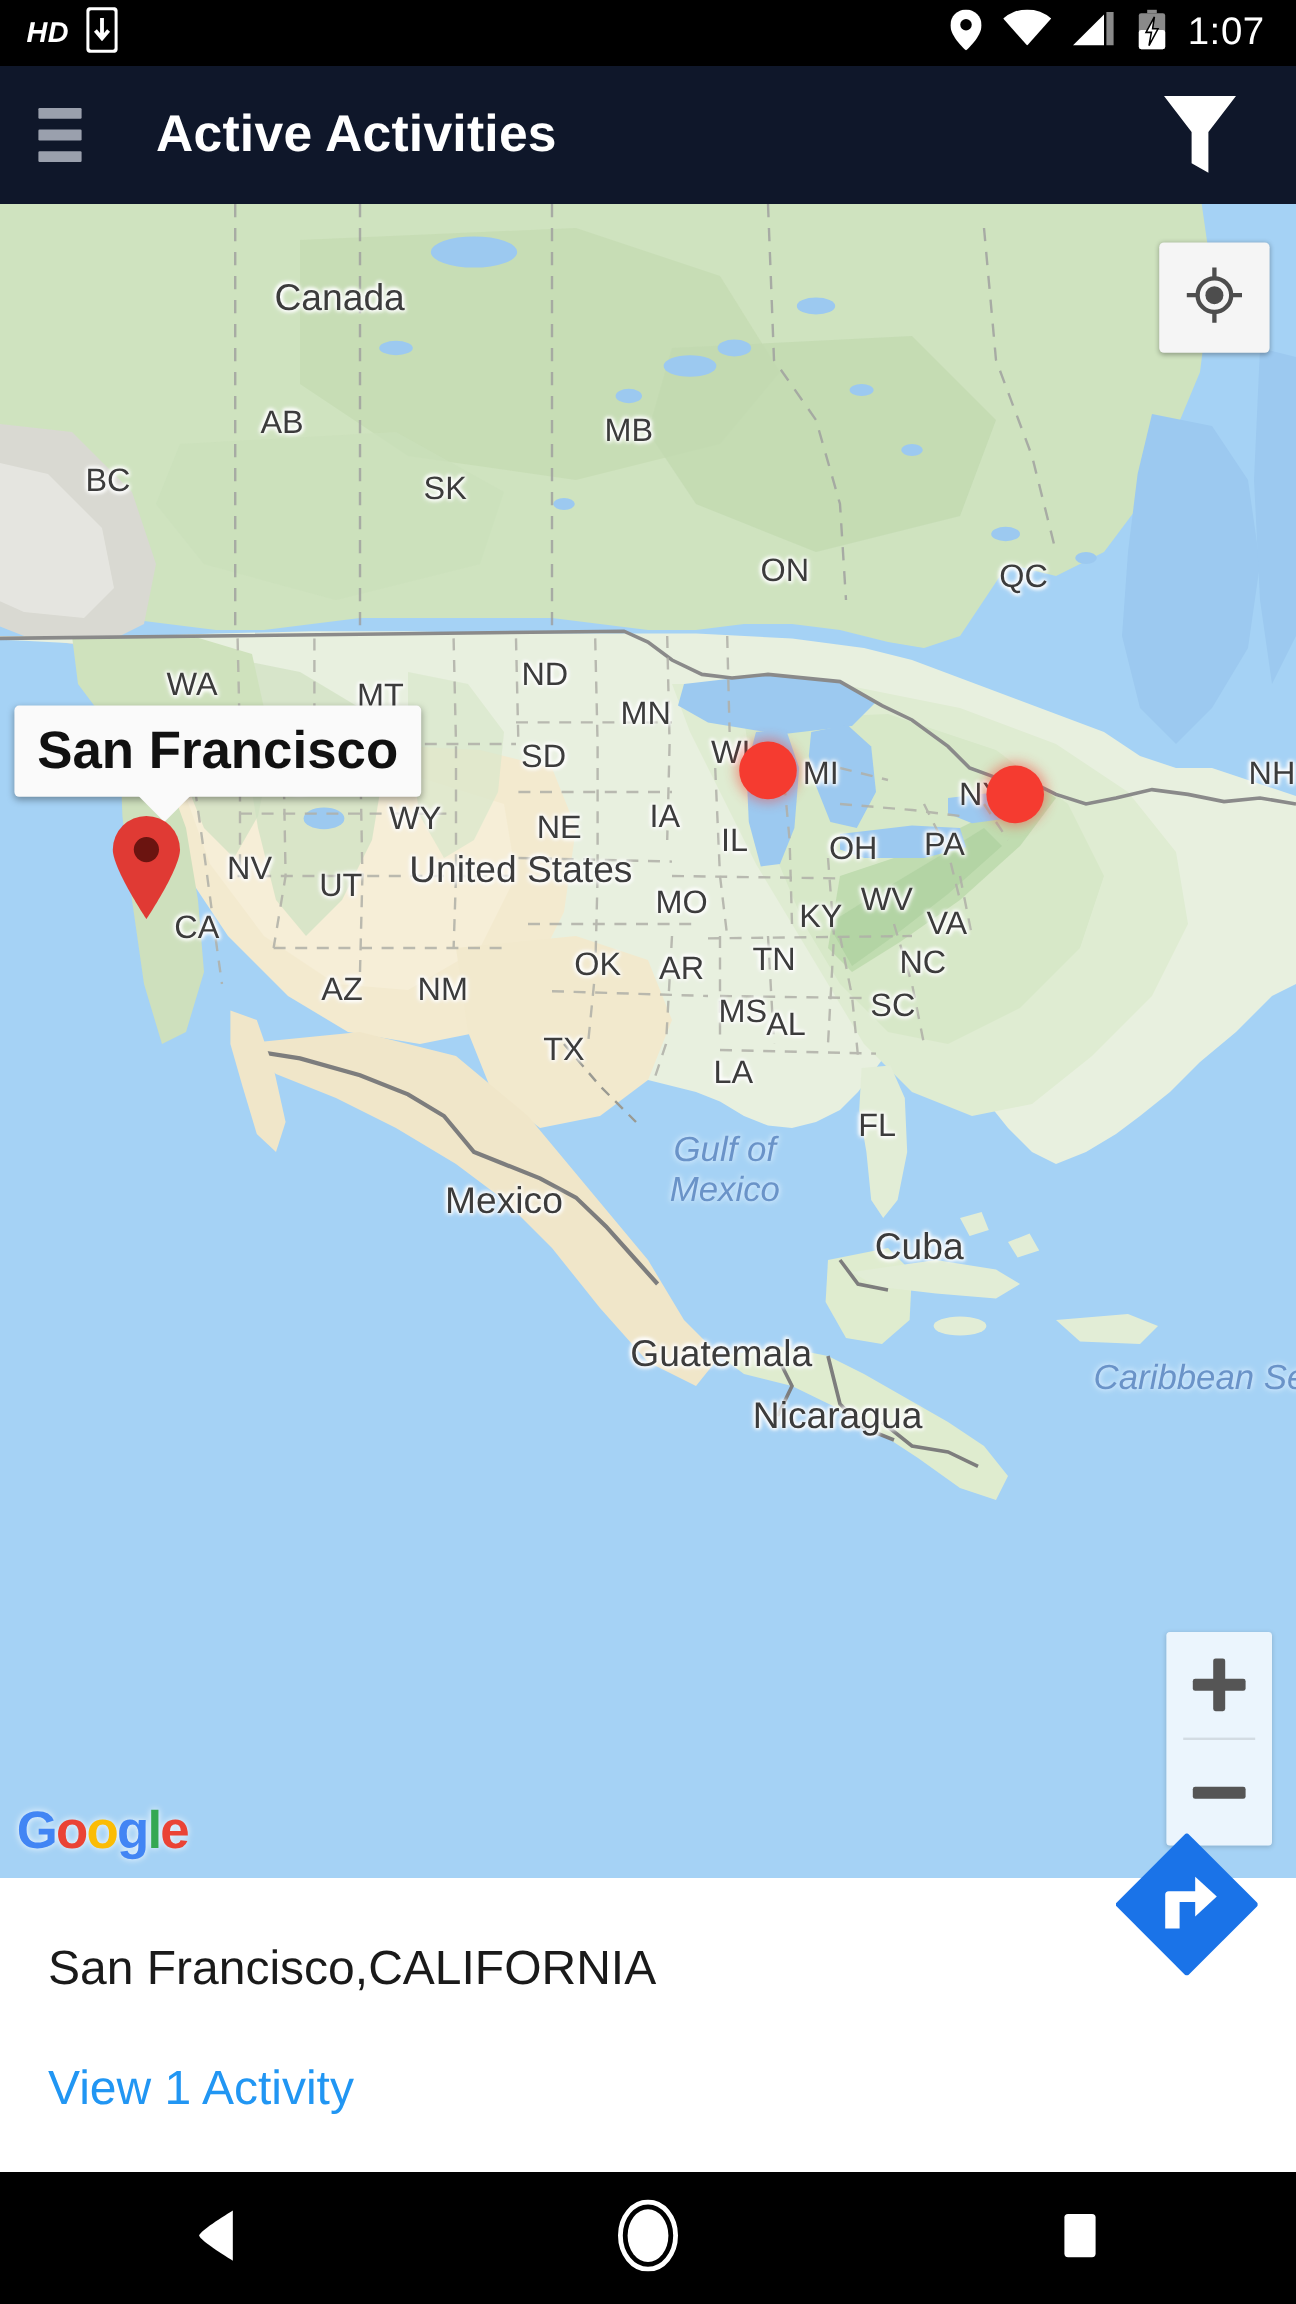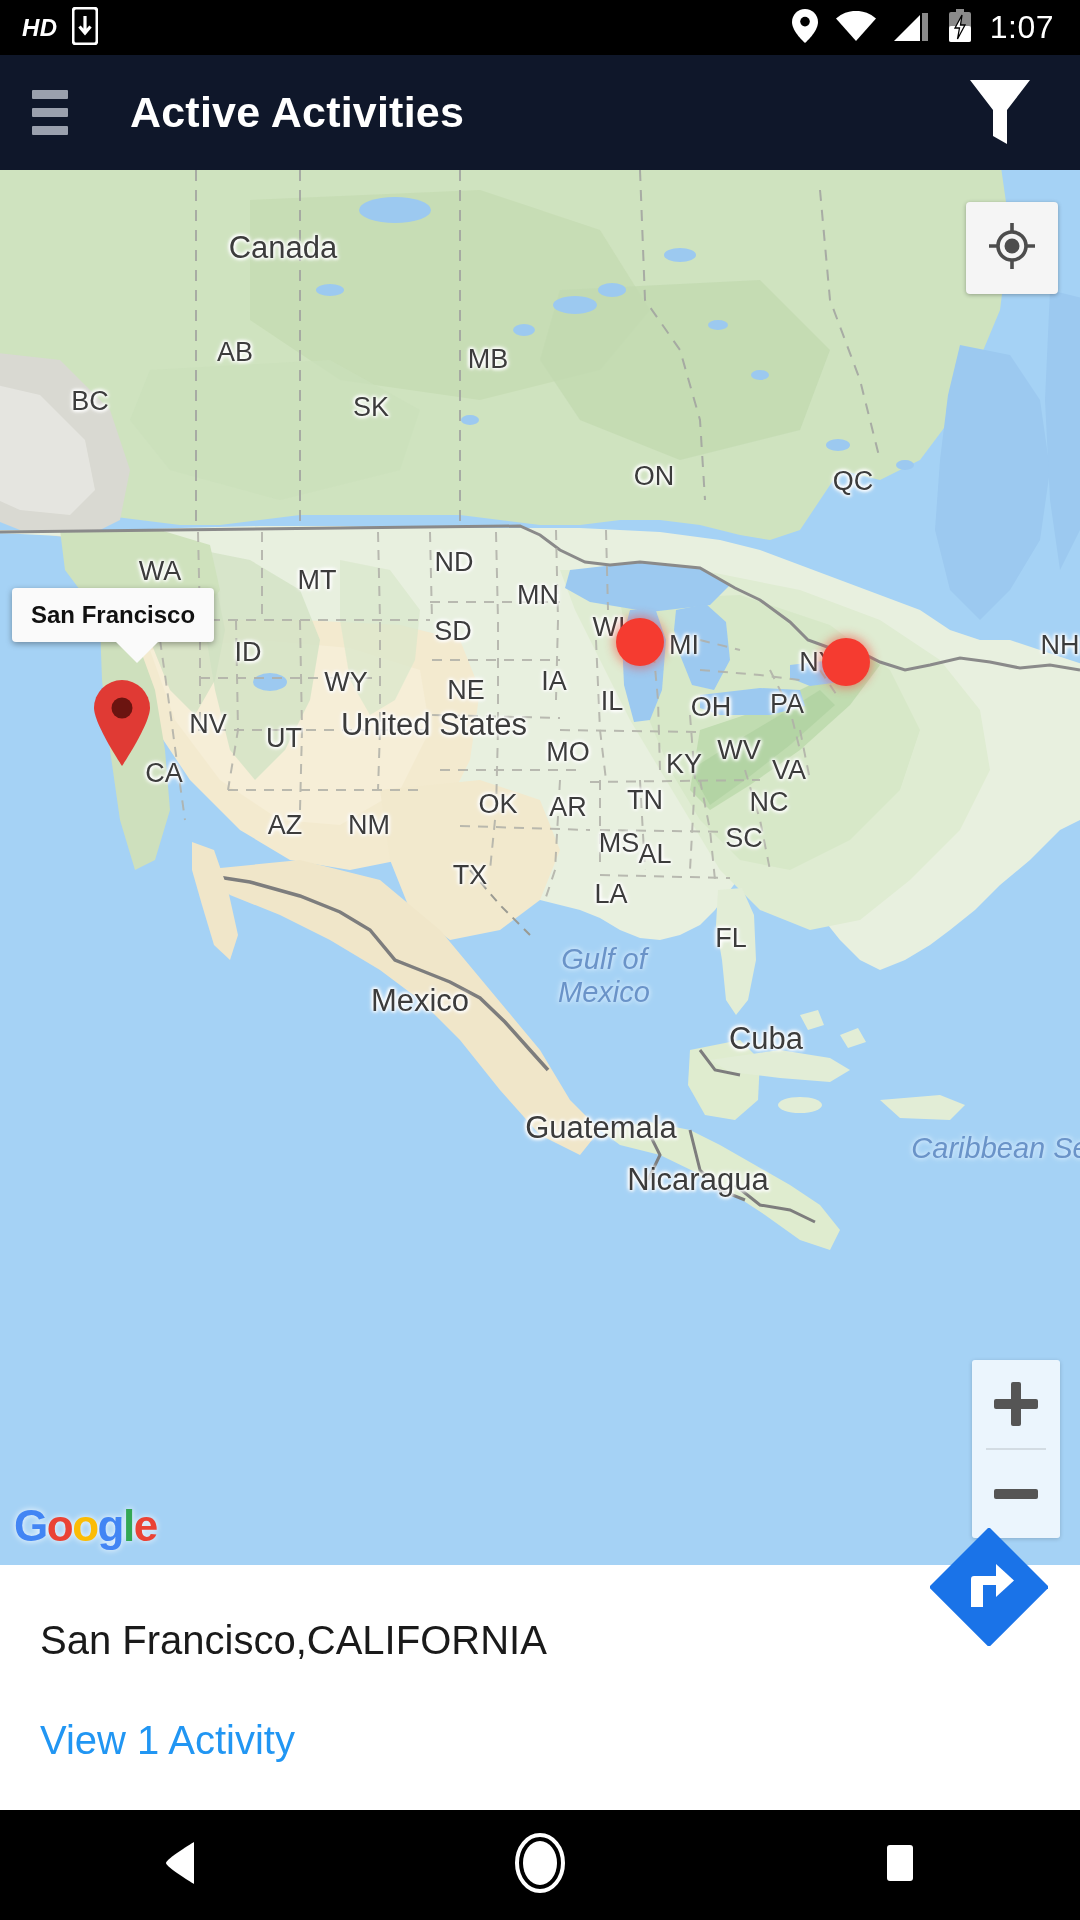--- a/index.html
+++ b/index.html
@@ -8,21 +8,21 @@
 
   #phone { position:relative; width:1080px; height:1920px; overflow:hidden; background:#fff; }
 
   
   #statusbar {
     position:absolute; top:0; left:0; width:1080px; height:55px;
     background:#000000; color:#fff;
     display:flex; align-items:center;
   }
   .sb-left { display:flex; align-items:center; gap:14px; padding-left:22px; }
-  .sb-right { display:flex; align-items:center; gap:18px; margin-left:auto; padding-right:26px; }
+  .sb-right { display:flex; gap:18px; margin-left:auto; padding-right:26px; }
   .hd-text { font-size:24px; font-style:italic; font-weight:bold; letter-spacing:0.5px; color:#fff; }
   .sb-time { font-size:32px; font-weight:400; color:#fff; letter-spacing:0.5px; }
 
   
   #appbar {
     position:absolute; top:55px; left:0; width:1080px; height:115px;
     background:#0f172a;
     display:flex; align-items:center;
   }
   #hamburger { width:70px; margin-left:32px; display:flex; flex-direction:column; gap:9px; cursor:pointer; }
@@ -76,21 +76,21 @@
                 letter-spacing:-1.5px; filter:drop-shadow(0 0 3px rgba(255,255,255,.95)); }
   #gwatermark b { font-weight:bold; }
 
   
   #sf-marker { position:absolute; left:90px; top:510px; width:64px; height:86px; cursor:pointer; }
   #sf-info {
     position:absolute; left:12px; top:418px;
     background:#fafafa; border-radius:4px; padding:13px 19px;
     box-shadow:0 2px 6px rgba(0,0,0,.35); cursor:pointer;
   }
-  #sf-info .txt { font-size:24px; font-weight:bold; color:#111; white-space:nowrap; }
+  #sf-info .txt { font-size:44px; font-weight:bold; color:#111; white-space:nowrap; }
   #sf-info .tail {
     position:absolute; left:103px; bottom:-21px; width:0; height:0;
     border-left:22px solid transparent; border-right:22px solid transparent;
     border-top:22px solid #fafafa;
   }
   .dotmarker { position:absolute; width:48px; height:48px; border-radius:50%;
                background:#f53b30; transform:translate(-50%,-50%); cursor:pointer;
                box-shadow:0 0 10px 3px rgba(245,59,48,.45); }
 
   
@@ -401,21 +401,21 @@
         <b style="color:#4285F4">g</b>
         <b style="color:#34A853">l</b>
         <b style="color:#EA4335">e</b>
     </div>
 
     <div id="label-layer">
         <div class="mlabel lbl-country" style="left: 283px; top: 78px;">Canada</div>
         <div class="mlabel lbl-state" style="left: 90px; top: 231px;">BC</div>
         <div class="mlabel lbl-state" style="left: 235px; top: 182px;">AB</div>
         <div class="mlabel lbl-state" style="left: 371px; top: 237px;">SK</div>
-        <div class="mlabel lbl-state" style="left: 488px; top: 189px;">MB</div>
+        <div class="mlabel lbl-state" style="left: 524px; top: 189px;">MB</div>
         <div class="mlabel lbl-state" style="left: 654px; top: 306px;">ON</div>
         <div class="mlabel lbl-state" style="left: 853px; top: 311px;">QC</div>
         <div class="mlabel lbl-state" style="left: 160px; top: 401px;">WA</div>
         <div class="mlabel lbl-state" style="left: 317px; top: 410px;">MT</div>
         <div class="mlabel lbl-state" style="left: 454px; top: 382px; margin-top: 10px;">ND</div>
         <div class="mlabel lbl-state" style="left: 538px; top: 425px;">MN</div>
         <div class="mlabel lbl-state" style="left: 248px; top: 482px;">ID</div>
         <div class="mlabel lbl-state" style="left: 453px; top: 461px;">SD</div>
         <div class="mlabel lbl-state" style="left: 609px; top: 457px;">WI</div>
         <div class="mlabel lbl-state" style="left: 684px; top: 475px;">MI</div>

